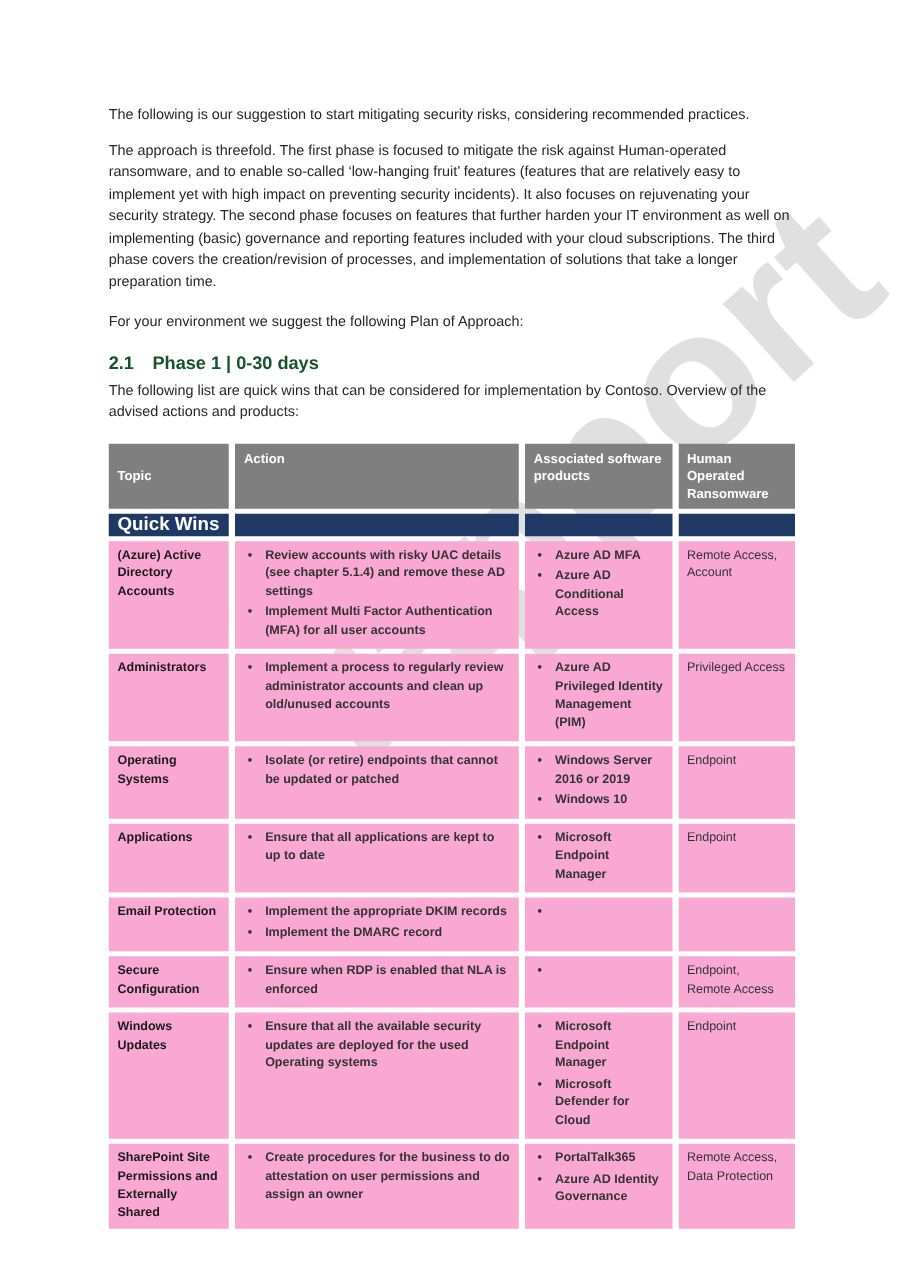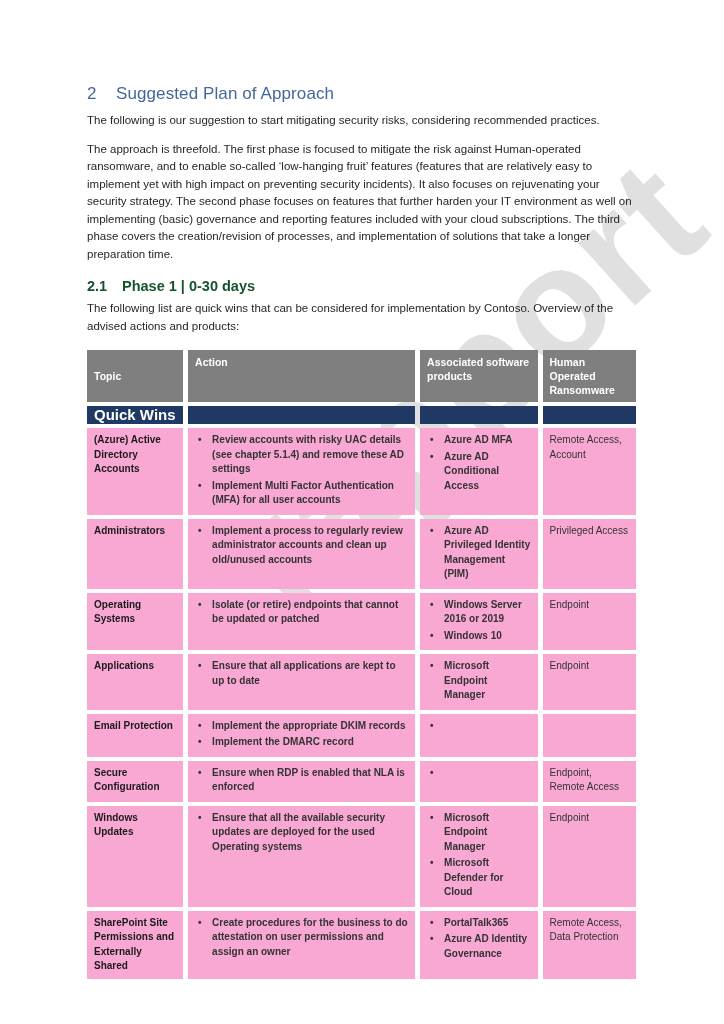--- a/index.html
+++ b/index.html
@@ -51,24 +51,24 @@
   ul.cell-list li{position:relative;padding-left:17px;margin:0 0 2px 0;min-height:14px;}
   ul.cell-list li::before{content:"\2022";position:absolute;left:3px;top:0;}
 </style>
 </head>
 <body>
 
 <div class="page">
   <div class="watermark">rapport</div>
 
   <div class="content">
-    <h1><span class="h-num">2</span><span>Suggested Plan of Approach</span></h1>
 
     <p class="tight">The following is our suggestion to start mitigating security risks, considering recommended practices.</p>
     <p>The approach is threefold. The first phase is focused to mitigate the risk against Human-operated ransomware, and to enable so-called ‘low-hanging fruit’ features (features that are relatively easy to implement yet with high impact on preventing security incidents). It also focuses on rejuvenating your security strategy. The second phase focuses on features that further harden your IT environment as well on implementing (basic) governance and reporting features included with your cloud subscriptions. The third phase covers the creation/revision of processes, and implementation of solutions that take a longer preparation time.</p>
+    <p>For your environment we suggest the following Plan of Approach:</p>
 
     <h2><span class="h-num">2.1</span><span>Phase 1 | 0-30 days</span></h2>
 
     <p class="tight">The following list are quick wins that can be considered for implementation by Contoso. Overview of the advised actions and products:</p>
 
     <table class="plan">
       <colgroup>
         <col class="c-topic">
           <col class="c-action">
           <col class="c-products">

